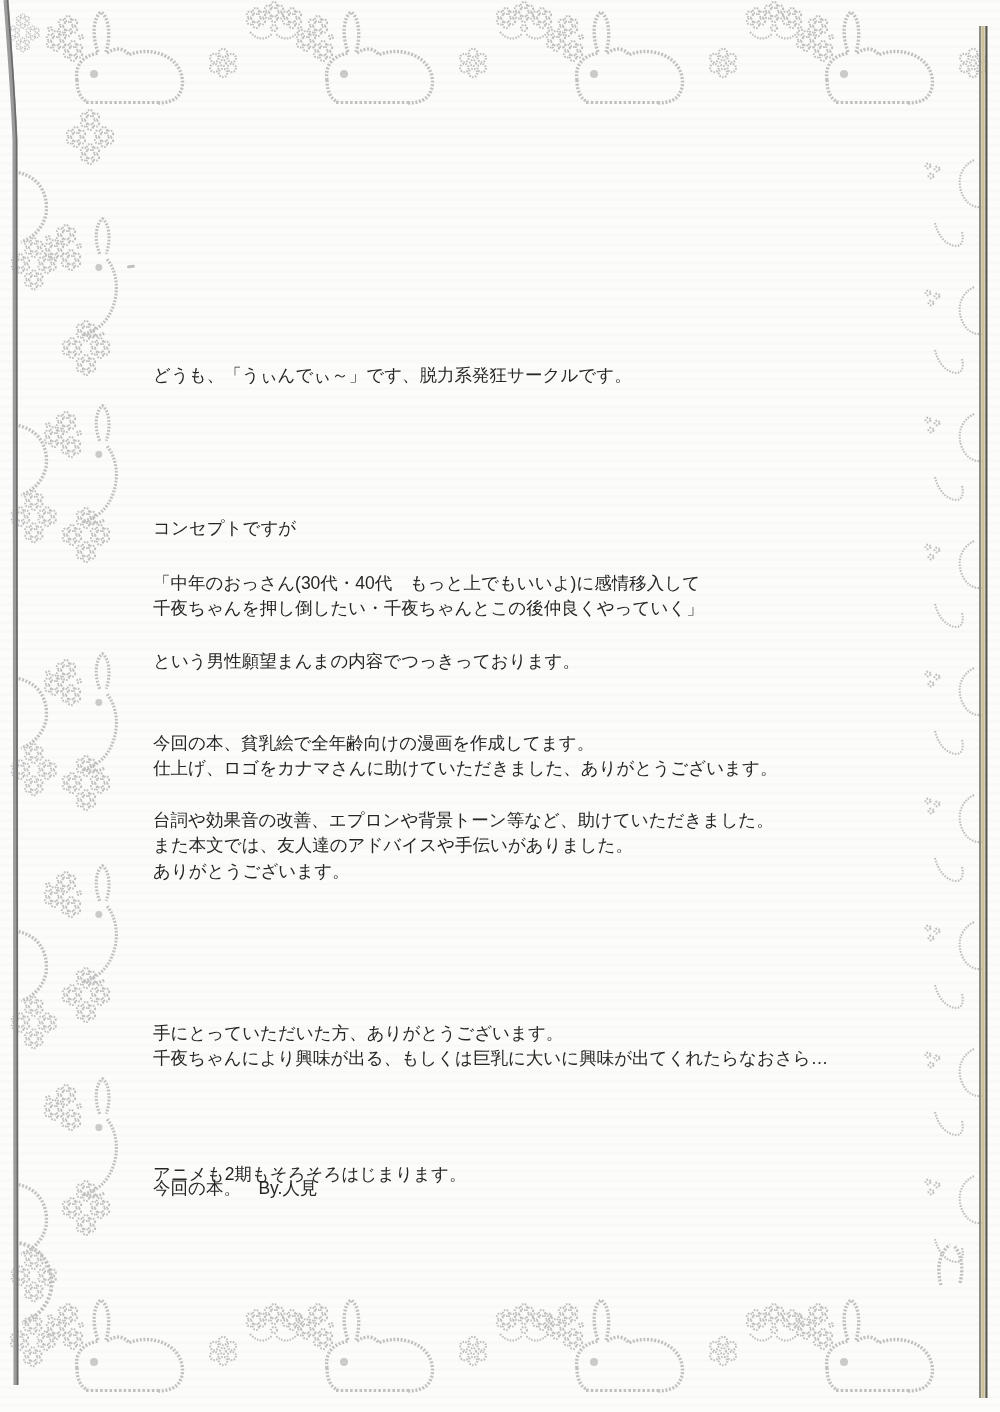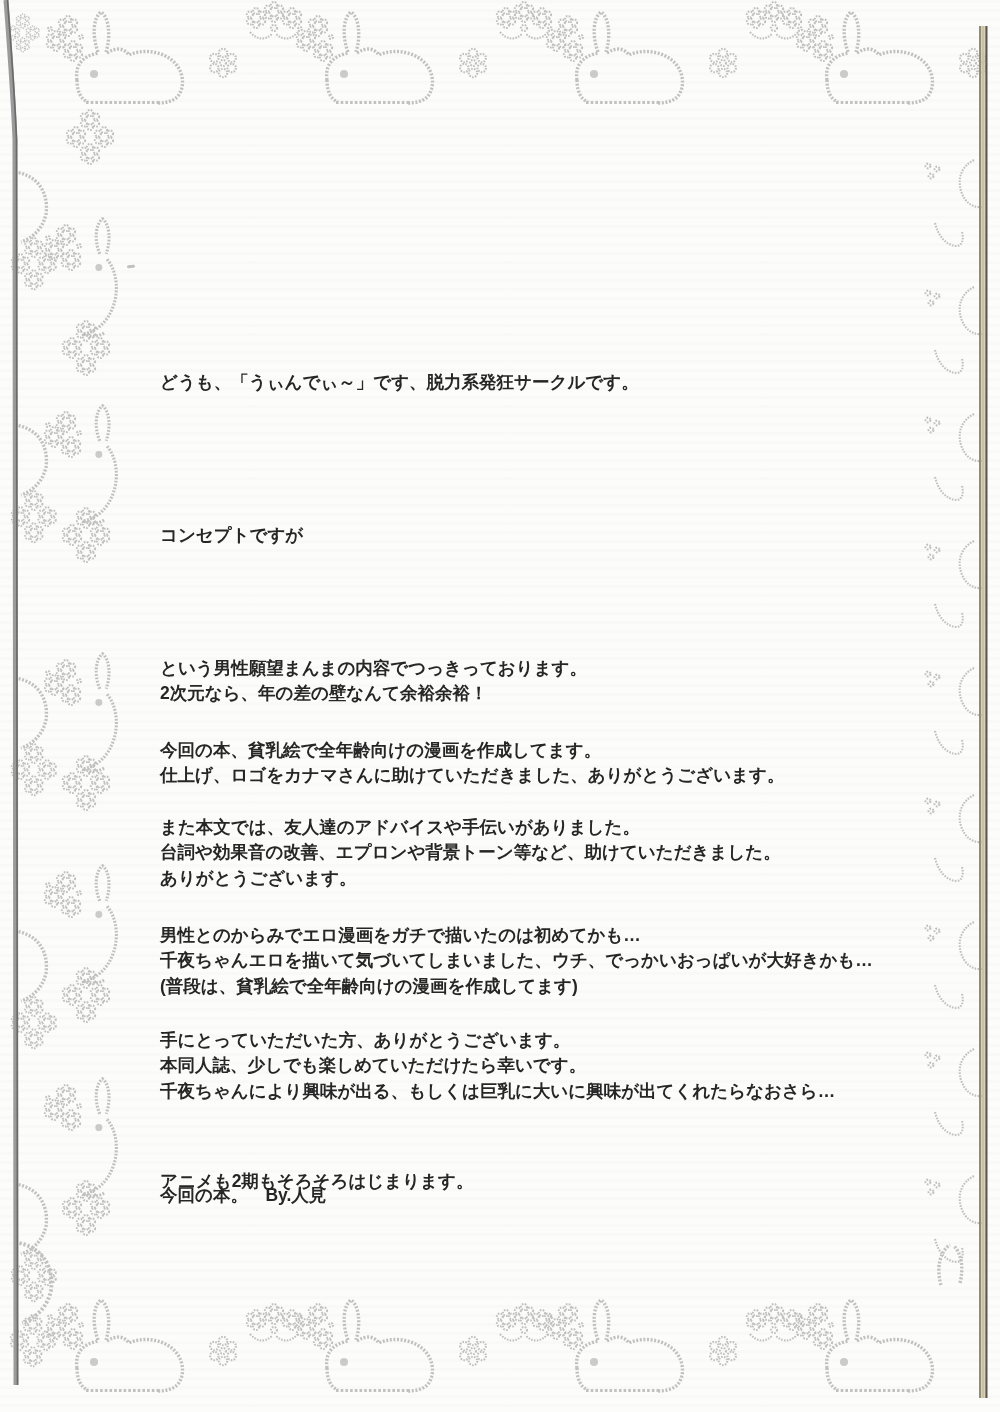--- a/index.html
+++ b/index.html
@@ -12,22 +12,22 @@
     overflow:hidden;
     font-family:"Liberation Sans","DejaVu Sans",sans-serif;
   }
   svg.pattern-layer{position:absolute;left:0;top:0;width:1000px;height:1412px;}
   .ptn{stroke:var(--ptn,#b2b2b2);fill:none;stroke-width:3.4;stroke-dasharray:2 1.6;}
   .ptn-th{stroke:var(--ptn,#b2b2b2);fill:none;stroke-width:2.1;stroke-dasharray:1.6 1.3;}
   .ptn-fill{fill:#a9a9a9;stroke:none;opacity:.75;}
   .ground{stroke:var(--ptn,#b2b2b2);fill:none;stroke-width:3;stroke-dasharray:2.6 2.1;}
   .text-block{position:absolute;left:0;top:0;width:100%;height:100%;}
   .text-block p{
-    position:absolute;left:153px;margin:7px;
-    font-size:17.5px;line-height:25.4px;font-weight:700;
+    position:absolute;left:153px;margin:0;
+    font-size:17.5px;line-height:25.4px;font-weight:400;
     color:#262626;white-space:nowrap;letter-spacing:0px;
   }
   .line{display:block;}
   .artifact-dash{
     position:absolute;left:127px;top:265px;width:8px;height:3px;
     background:#8f8f8f;opacity:.55;transform:rotate(-8deg);border-radius:2px;
   }
 </style>
 </head>
 <body style="color: rgb(38, 38, 38);">
@@ -206,41 +206,38 @@
 
   <div class="artifact-dash"></div>
 
   <div class="text-block">
     <p style="top:363px">
         <span class="line">どうも、「うぃんでぃ～」です、脱力系発狂サークルです。</span>
       </p>
     <p style="top:516px">
         <span class="line">コンセプトですが</span>
       </p>
+    <p style="top:571px">
+        <span class="line">「中年のおっさん(30代・40代　もっと上でもいいよ)に感情移入して</span>
+        <span class="line">千夜ちゃんを押し倒したい・千夜ちゃんとこの後仲良くやっていく」</span>
+      </p>
     <p style="top:649px">
         <span class="line">という男性願望まんまの内容でつっきっております。</span>
-        <span class="line">2次元なら、年の差の壁なんて余裕余裕！</span>
       </p>
     <p style="top:731px">
         <span class="line">今回の本、貧乳絵で全年齢向けの漫画を作成してます。</span>
         <span class="line">仕上げ、ロゴをカナマさんに助けていただきました、ありがとうございます。</span>
       </p>
     <p style="top:808px">
+        <span class="line">台詞や効果音の改善、エプロンや背景トーン等など、助けていただきました。</span>
         <span class="line">また本文では、友人達のアドバイスや手伝いがありました。</span>
-        <span class="line">台詞や効果音の改善、エプロンや背景トーン等など、助けていただきました。</span>
         <span class="line">ありがとうございます。</span>
-      </p>
-    <p style="top:916px">
-        <span class="line">男性とのからみでエロ漫画をガチで描いたのは初めてかも…</span>
-        <span class="line">千夜ちゃんエロを描いて気づいてしまいました、ウチ、でっかいおっぱいが大好きかも…</span>
-        <span class="line">(普段は、貧乳絵で全年齢向けの漫画を作成してます)</span>
       </p>
     <p style="top:1021px">
         <span class="line">手にとっていただいた方、ありがとうございます。</span>
-        <span class="line">本同人誌、少しでも楽しめていただけたら幸いです。</span>
         <span class="line">千夜ちゃんにより興味が出る、もしくは巨乳に大いに興味が出てくれたらなおさら…</span>
       </p>
     <p style="top:1162px">
         <span class="line">アニメも2期もそろそろはじまります。</span>
       </p>
     <p style="top:1176px">
         <span class="line">今回の本。　By.人見</span>
       </p>
   </div>
 </div>

